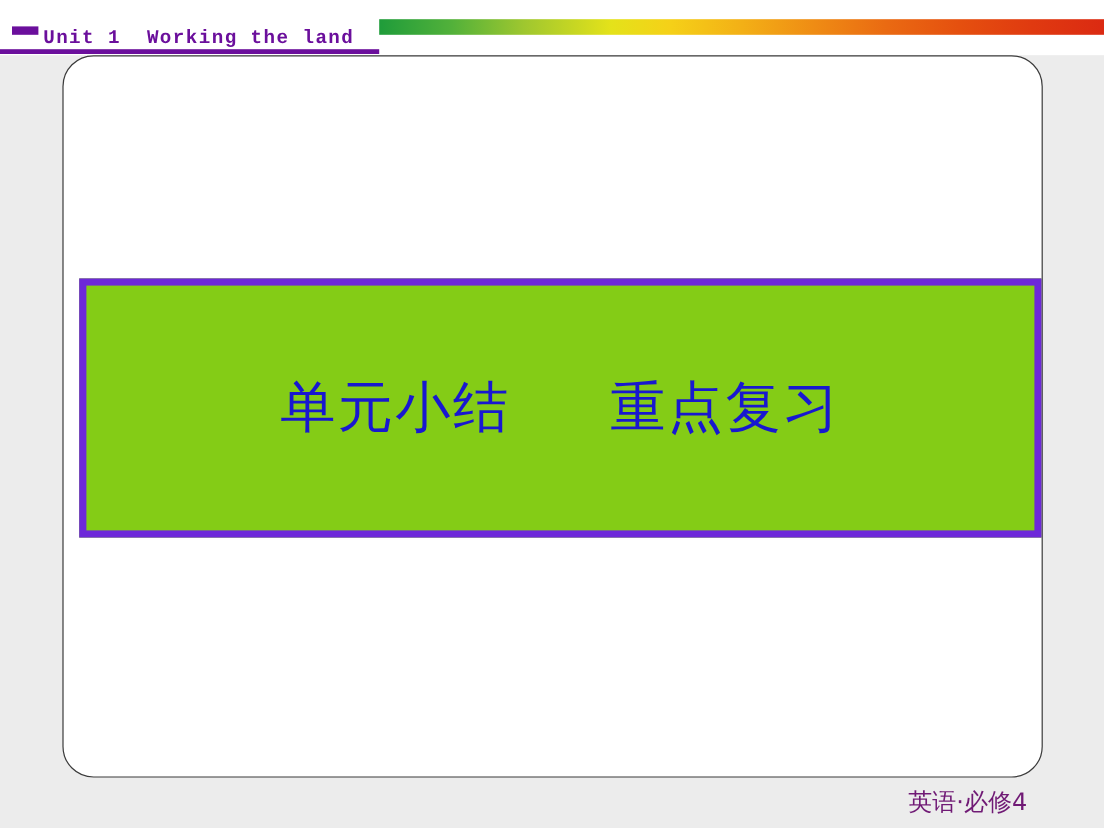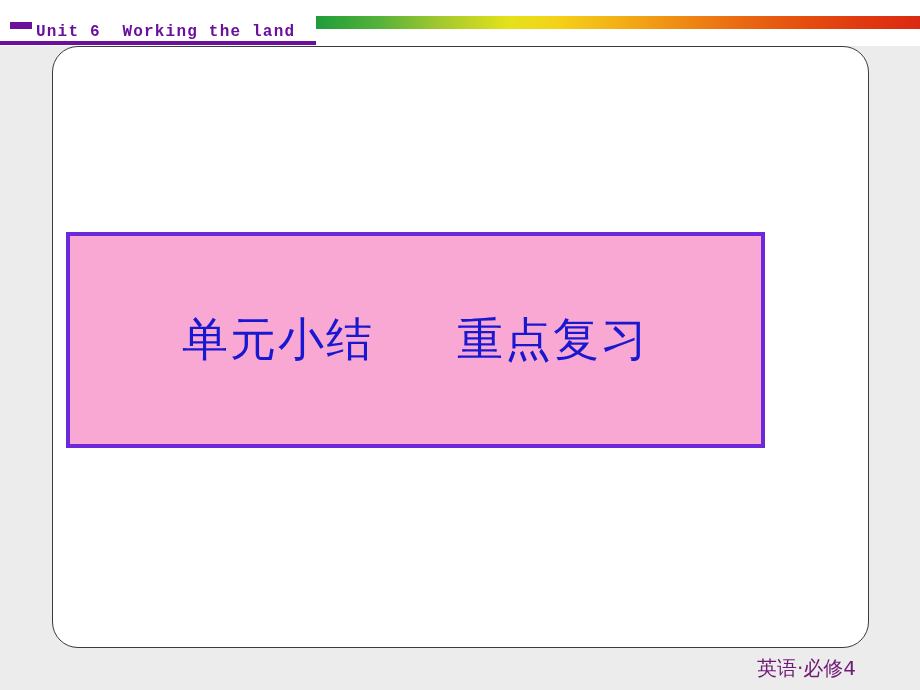--- a/index.html
+++ b/index.html
@@ -88,24 +88,24 @@
     background: #ffffff;
     border: 1px solid #3b3b3b;
     border-radius: 26px;
     box-sizing: border-box;
   }
   
   #title-box {
     position: absolute;
     left: 66px;
     top: 232px;
-    width: 699px;
+    width: 802px;
     height: 216px;
-    background: #f9a8d4;
-    border: 4px solid #6d28d9;
+    background: #84cc16;
+    border: 6px solid #6d28d9;
     box-sizing: border-box;
     display: flex;
     align-items: center;
     justify-content: center;
   }
   #title-text {
     color: #1818d0;
     font-family: "DejaVu Sans", sans-serif;
     font-size: 46px;
     font-weight: normal;
@@ -124,21 +124,21 @@
     white-space: pre;
   }
 </style>
 </head>
 <body>
 
 <div id="slide">
 
   <div id="header-bar">
     <div id="header-accent-left"></div>
-    <div id="header-title">Unit 6  Working the land</div>
+    <div id="header-title">Unit 1  Working the land</div>
     <div id="header-underline"></div>
   </div>
 
   <div id="rainbow-bar"></div>
 
   <div id="content-panel">
   </div>
 
   <div id="title-box">
     <span id="title-text">单元小结     重点复习</span>

